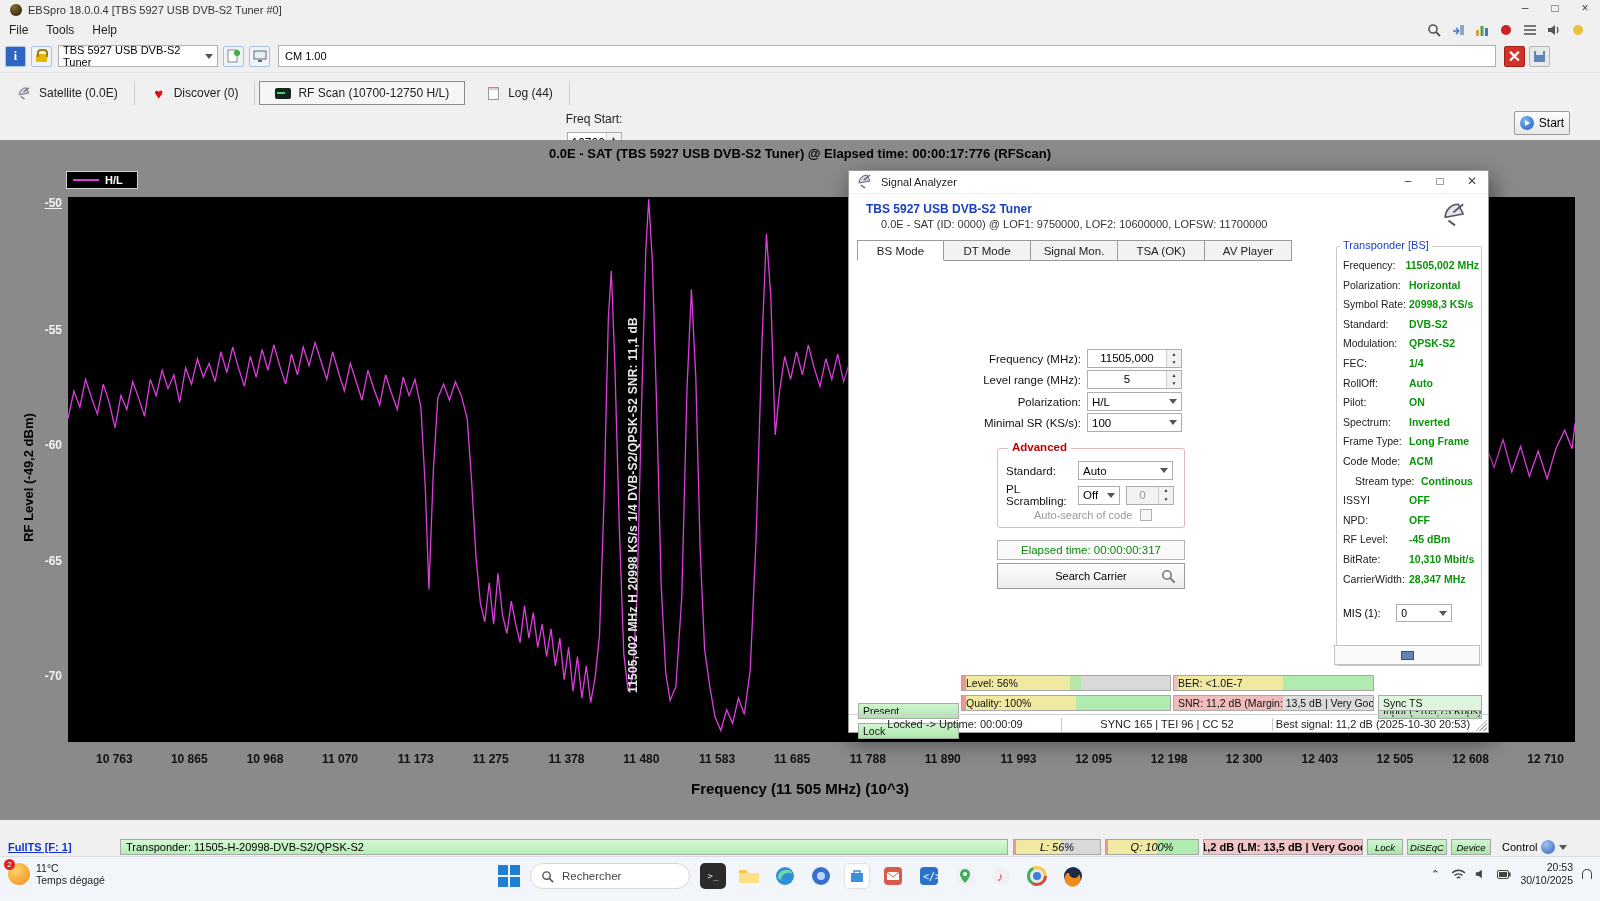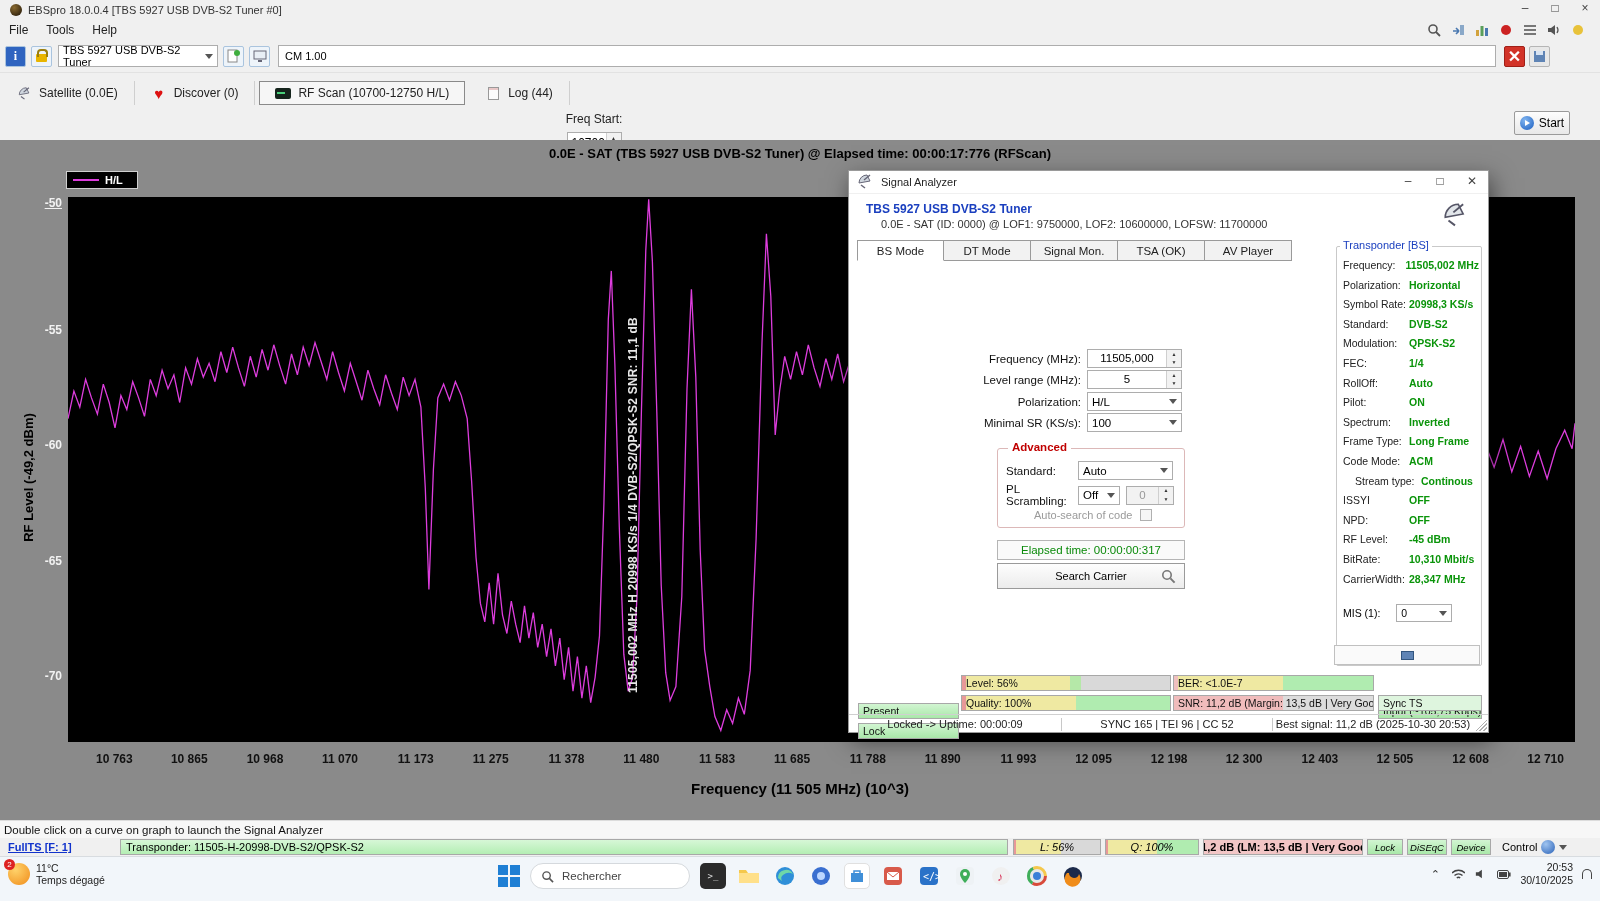--- a/index.html
+++ b/index.html
@@ -556,21 +556,20 @@
       <div class="tp-row" style="top: 382px;">
         <span class="tp-l">BitRate:</span>
         <span class="tp-v">10,310 Mbit/s</span>
       </div>
       <div class="tp-row" style="top: 401.6px;">
         <span class="tp-l">CarrierWidth:</span>
         <span class="tp-v">28,347 MHz</span>
       </div>
     </div>
 
-  <div id="hintline">Double click on a curve on graph to launch the Signal Analyzer</div>
 
   <div id="bottombar">
     <span class="bb-cell" id="bb-fullts">FullTS [F: 1]</span>
     <span class="bb-cell" id="bb-tp">Transponder: 11505-H-20998-DVB-S2/QPSK-S2</span>
     <span class="bb-cell" id="bb-l">L: 56%</span>
     <span class="bb-cell" id="bb-q">Q: 100%</span>
     <span class="bb-cell" id="bb-snr">11,2 dB (LM: 13,5 dB | Very Good)</span>
     <span class="bb-cell bb-small" style="width:36px;">Lock</span>
     <span class="bb-cell bb-small" style="width:40px;">DiSEqC</span>
     <span class="bb-cell bb-small" style="width:40px;">Device</span>

